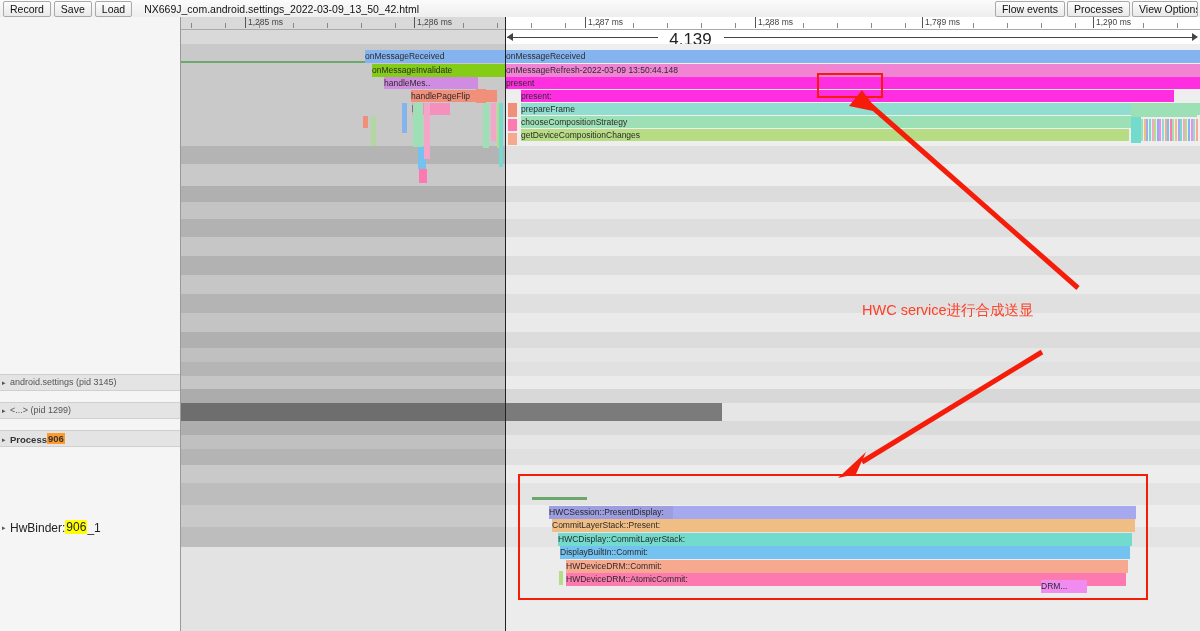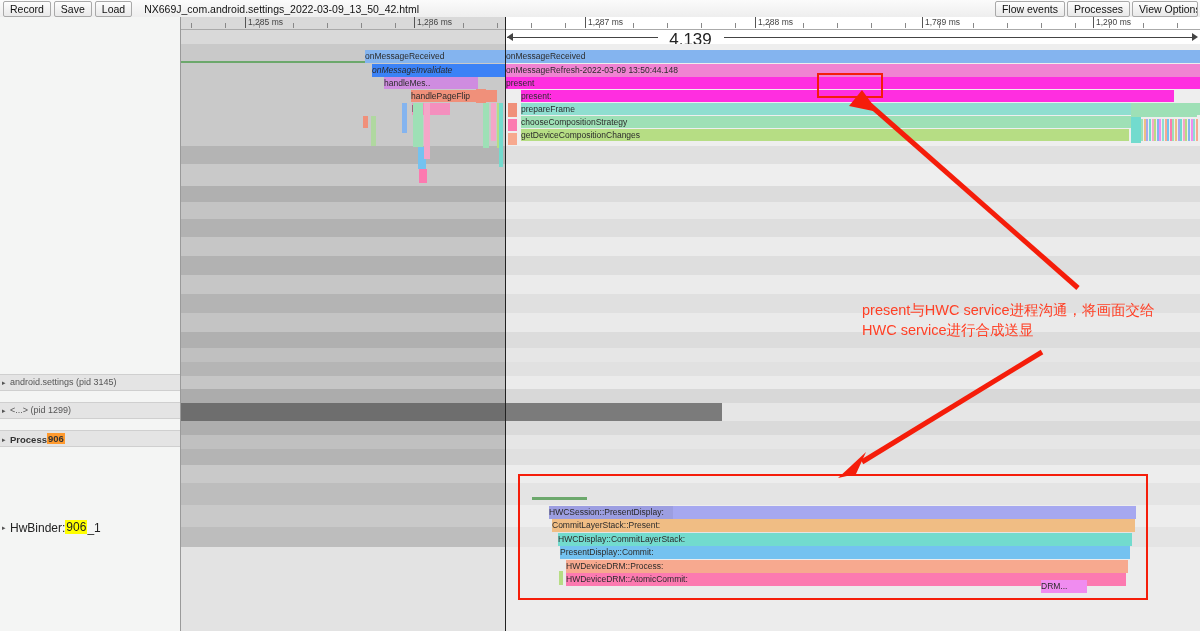--- a/index.html
+++ b/index.html
@@ -267,37 +267,37 @@
         <div class="band" style="top: 503px; height: 104px;">
           <div class="lhs" style="background: rgb(227, 227, 227);"></div>
           <div class="rhs" style="background: rgb(236, 236, 236);"></div>
         </div>
         <div style="position: absolute; left: 541px; top: 359px; width: 478px; height: 18px; background: rgb(230, 230, 230);"></div>
       </div>
     <div class="topline" style="left:0;top:17px;width:324px;"></div>
     <div class="topline" style="left:348px;top:17px;width:671px;"></div>
     <div id="slice-layer">
         <div class="slice" style="left: 184px; top: 6px; width: 146px; height: 13px; line-height: 13px; background: rgb(132, 180, 239);">onMessageReceived</div>
-        <div class="slice" style="left: 191px; top: 20px; width: 138px; height: 13px; line-height: 13px; background: #3b82f6; font-style: italic;">onMessageInvalidate</div>
+        <div class="slice" style="left: 191px; top: 20px; width: 138px; height: 13px; line-height: 13px; background: #84cc16;">onMessageInvalidate</div>
         <div class="slice" style="left: 203px; top: 33px; width: 94px; height: 12px; line-height: 12px; background: rgb(207, 140, 224);">handleMes..</div>
         <div class="slice" style="left: 202px; top: 46px; width: 86px; height: 12px; line-height: 12px; background: rgb(240, 144, 122); margin-left: 28px;">handlePageFlip</div>
         <div class="slice" style="left: 231px; top: 59px; width: 38px; height: 12px; line-height: 12px; background: rgb(244, 143, 190);">lat...</div>
         <div class="slice" style="left: 325px; top: 6px; width: 694px; height: 13px; line-height: 13px; background: rgb(132, 180, 239);">onMessageReceived</div>
         <div class="slice" style="left: 325px; top: 20px; width: 694px; height: 18px; line-height: 13px; background: rgb(240, 131, 210);">onMessageRefresh-2022-03-09 13:50:44.148</div>
         <div class="slice" style="left: 325px; top: 33px; width: 694px; height: 12px; line-height: 12px; background: rgb(255, 46, 224);">present</div>
         <div class="slice" style="left: 340px; top: 46px; width: 653px; height: 12px; line-height: 12px; background: rgb(255, 46, 224);">present:</div>
         <div class="slice" style="left: 340px; top: 59px; width: 622px; height: 12px; line-height: 12px; background: rgb(143, 222, 208);">prepareFrame</div>
         <div class="slice" style="left: 340px; top: 72px; width: 612px; height: 12px; line-height: 12px; background: rgb(158, 224, 182);">chooseCompositionStrategy</div>
         <div class="slice" style="left: 340px; top: 85px; width: 608px; height: 12px; line-height: 12px; background: rgb(182, 221, 132);">getDeviceCompositionChanges</div>
         <div class="slice" style="left: 962px; top: 59px; width: 57px; height: 12px; line-height: 12px; background: rgb(158, 224, 182);">postFram...</div>
         <div class="slice" style="left: 368px; top: 462px; width: 587px; height: 13px; line-height: 13px; background: rgb(166, 168, 240);">HWCSession::PresentDisplay:</div>
         <div class="slice" style="left: 371px; top: 475px; width: 583px; height: 13px; line-height: 13px; background: rgb(240, 189, 132);">CommitLayerStack::Present:</div>
         <div class="slice" style="left: 377px; top: 489px; width: 574px; height: 13px; line-height: 13px; background: rgb(114, 219, 206);">HWCDisplay::CommitLayerStack:</div>
-        <div class="slice" style="left: 379px; top: 502px; width: 570px; height: 13px; line-height: 13px; background: rgb(116, 194, 240);">PresentDisplay::Commit:</div>
-        <div class="slice" style="left: 385px; top: 516px; width: 562px; height: 13px; line-height: 13px; background: rgb(247, 169, 143);">HWDeviceDRM::Process:</div>
+        <div class="slice" style="left: 379px; top: 502px; width: 570px; height: 13px; line-height: 13px; background: rgb(116, 194, 240);">DisplayBuiltIn::Commit:</div>
+        <div class="slice" style="left: 385px; top: 516px; width: 562px; height: 13px; line-height: 13px; background: rgb(247, 169, 143);">HWDeviceDRM::Commit:</div>
         <div class="slice" style="left: 385px; top: 529px; width: 560px; height: 13px; line-height: 13px; background: rgb(252, 122, 176);">HWDeviceDRM::AtomicCommit:</div>
         <div class="slice" style="left: 860px; top: 536px; width: 46px; height: 13px; line-height: 13px; background: rgb(240, 140, 240);">DRM...</div>
       </div>
     <div id="stripe-layer">
         <div style="position: absolute; left: 182px; top: 72px; width: 5px; height: 12px; background: rgb(240, 144, 122);"></div>
         <div style="position: absolute; left: 190px; top: 72px; width: 5px; height: 30px; background: rgb(176, 216, 160);"></div>
         <div style="position: absolute; left: 232px; top: 59px; width: 10px; height: 44px; background: rgb(158, 224, 182);"></div>
         <div style="position: absolute; left: 237px; top: 103px; width: 8px; height: 22px; background: rgb(116, 194, 240);"></div>
         <div style="position: absolute; left: 238px; top: 125px; width: 8px; height: 14px; background: rgb(252, 122, 176);"></div>
         <div style="position: absolute; left: 243px; top: 59px; width: 6px; height: 56px; background: rgb(244, 166, 200);"></div>
@@ -349,15 +349,14 @@
 <div id="redbox-bottom" style="left:518px;top:474px;width:626px;height:122px;"></div>
 
 <svg id="arrow-svg">
   <line x1="862" y1="98" x2="1078" y2="288" stroke="#f51d0a" stroke-width="5"></line>
   <polygon points="862,90 878,112 849,106" fill="#f51d0a"></polygon>
   <line x1="1042" y1="352" x2="862" y2="462" stroke="#f51d0a" stroke-width="5"></line>
   <polygon points="838,478 866,452 856,474" fill="#f51d0a"></polygon>
 </svg>
 
 <div id="annotation" style="left:862px;top:300px;">
-  <div>present与HWC service进程沟通，将画面交给</div>
   <div>HWC service进行合成送显</div>
 </div>
 
 </body></html>

